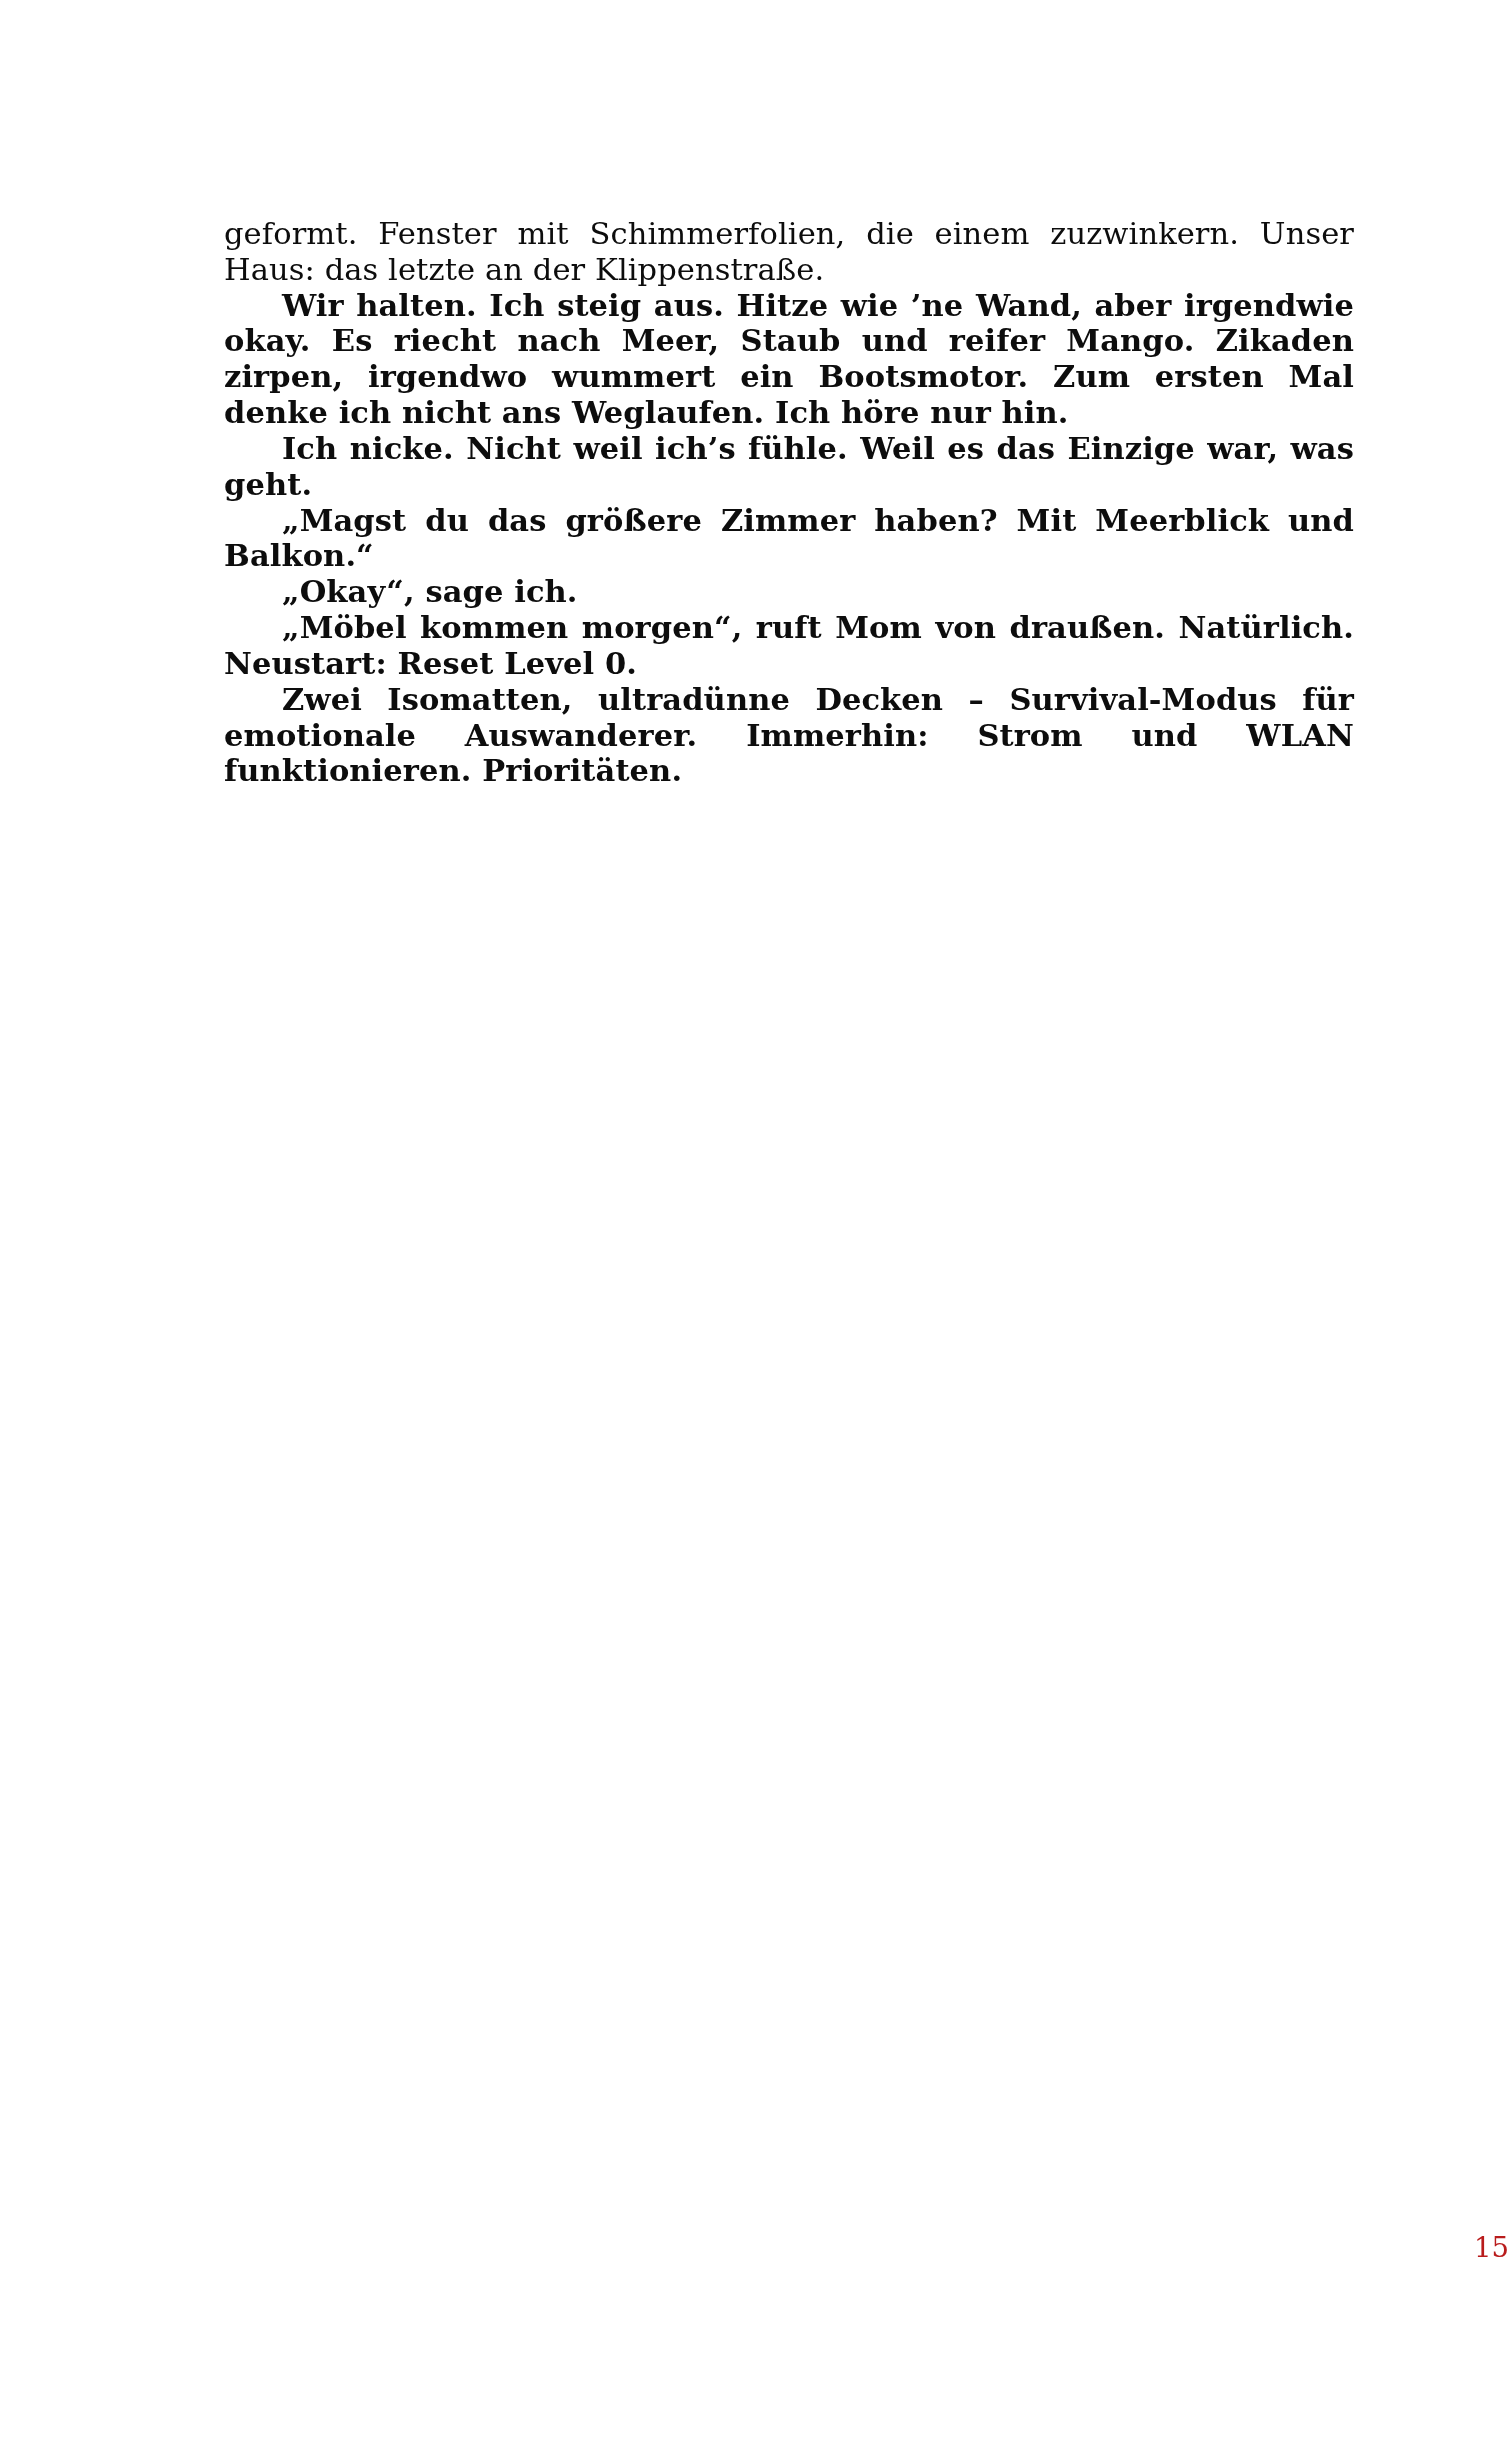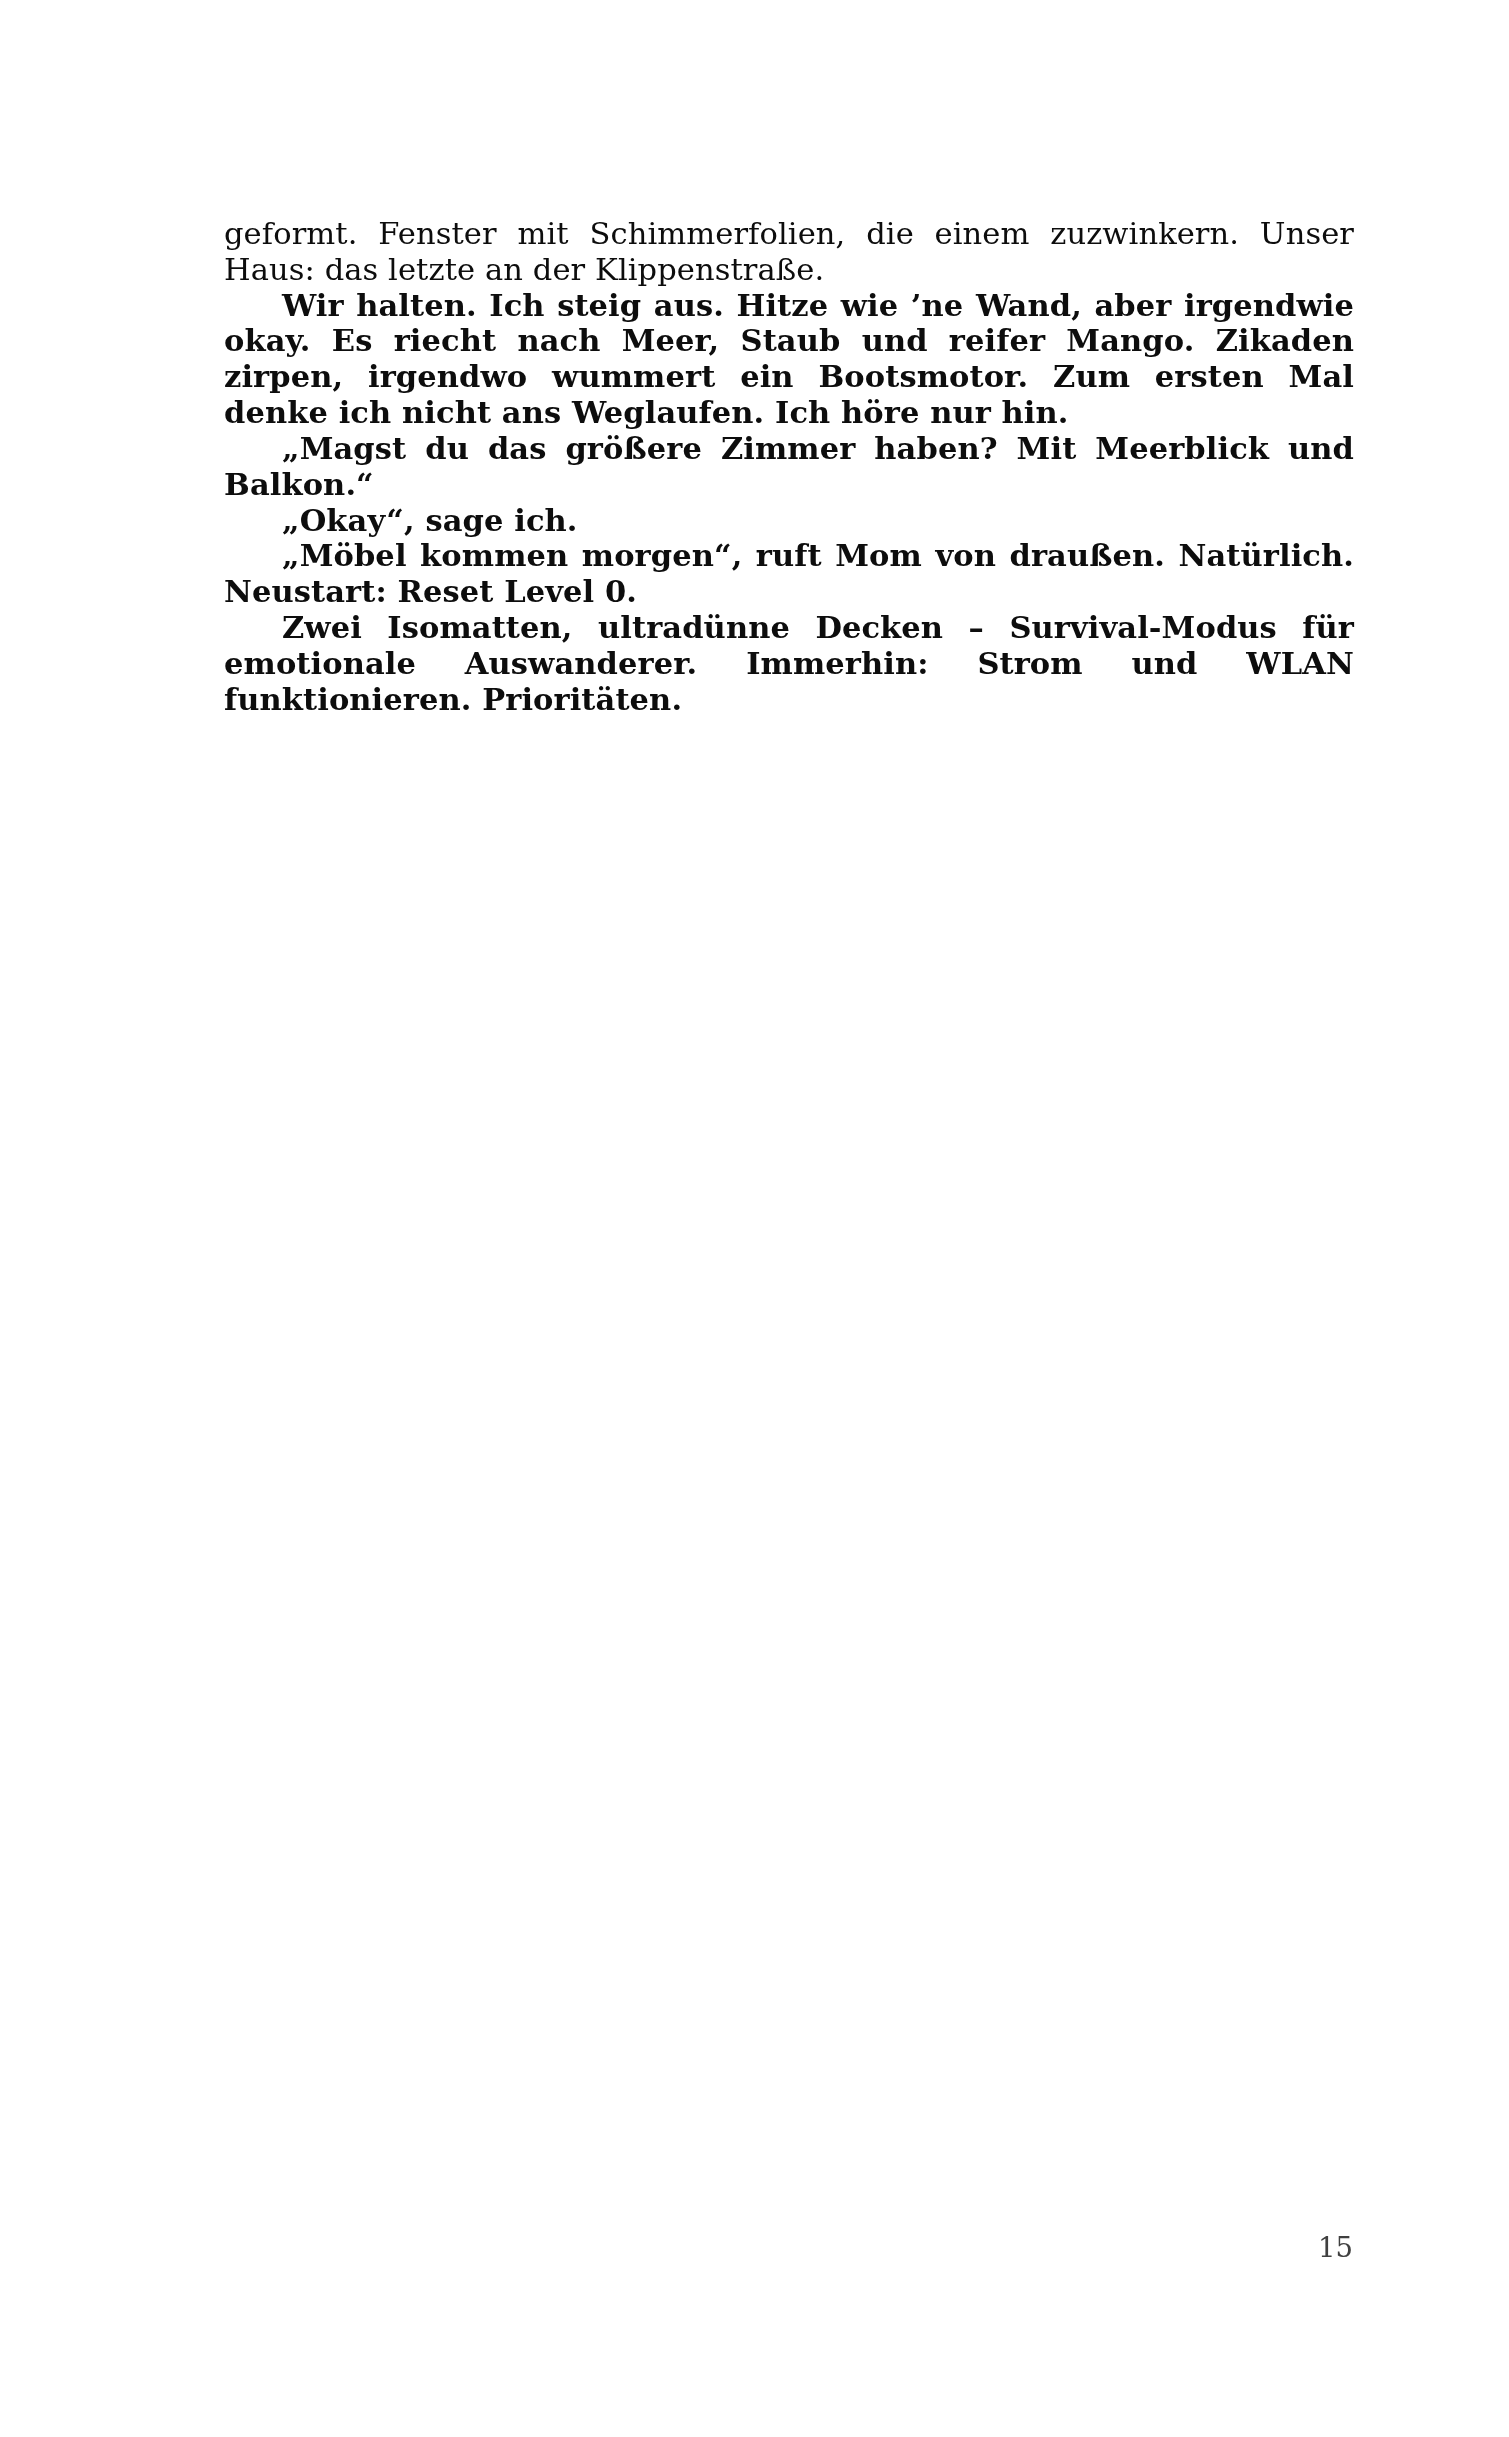--- a/index.html
+++ b/index.html
@@ -43,34 +43,34 @@
   }
   .para.last-line-left {
     text-align-last: left;
   }
   .folio {
     position: absolute;
     left: 0;
     right: 0;
     top: 2231px;
     text-align: right;
-    padding-right: 156px;
     font-size: 27.5px;
     font-family: "DejaVu Serif", serif;
-    color: #404040;
+    color: #b91c1c;
   }
 </style>
 </head>
 <body>
 
 <div class="page">
 
   <div class="text-block">
     <p class="para last-line-left">geformt. Fenster mit Schimmerfolien, die einem zuzwinkern. Unser Haus: das letzte an der Klippenstraße.</p>
     <p class="para indent last-line-left">Wir halten. Ich steig aus. Hitze wie ’ne Wand, aber irgendwie okay. Es riecht nach Meer, Staub und reifer Mango. Zikaden zirpen, irgendwo wummert ein Bootsmotor. Zum ersten Mal denke ich nicht ans Weglaufen. Ich höre nur hin.</p>
+    <p class="para indent last-line-left">Ich nicke. Nicht weil ich’s fühle. Weil es das Einzige war, was geht.</p>
     <p class="para indent last-line-left">„Magst du das größere Zimmer haben? Mit Meerblick und Balkon.“</p>
     <p class="para indent last-line-left">„Okay“, sage ich.</p>
     <p class="para indent last-line-left">„Möbel kommen morgen“, ruft Mom von draußen. Natürlich. Neustart: Reset Level 0.</p>
     <p class="para indent last-line-left">Zwei Isomatten, ultradünne Decken – Survival-Modus für emotionale Auswanderer. Immerhin: Strom und WLAN funktionieren. Prioritäten.</p>
   </div>
 
   <div class="folio">15</div>
 
 </div>
 

